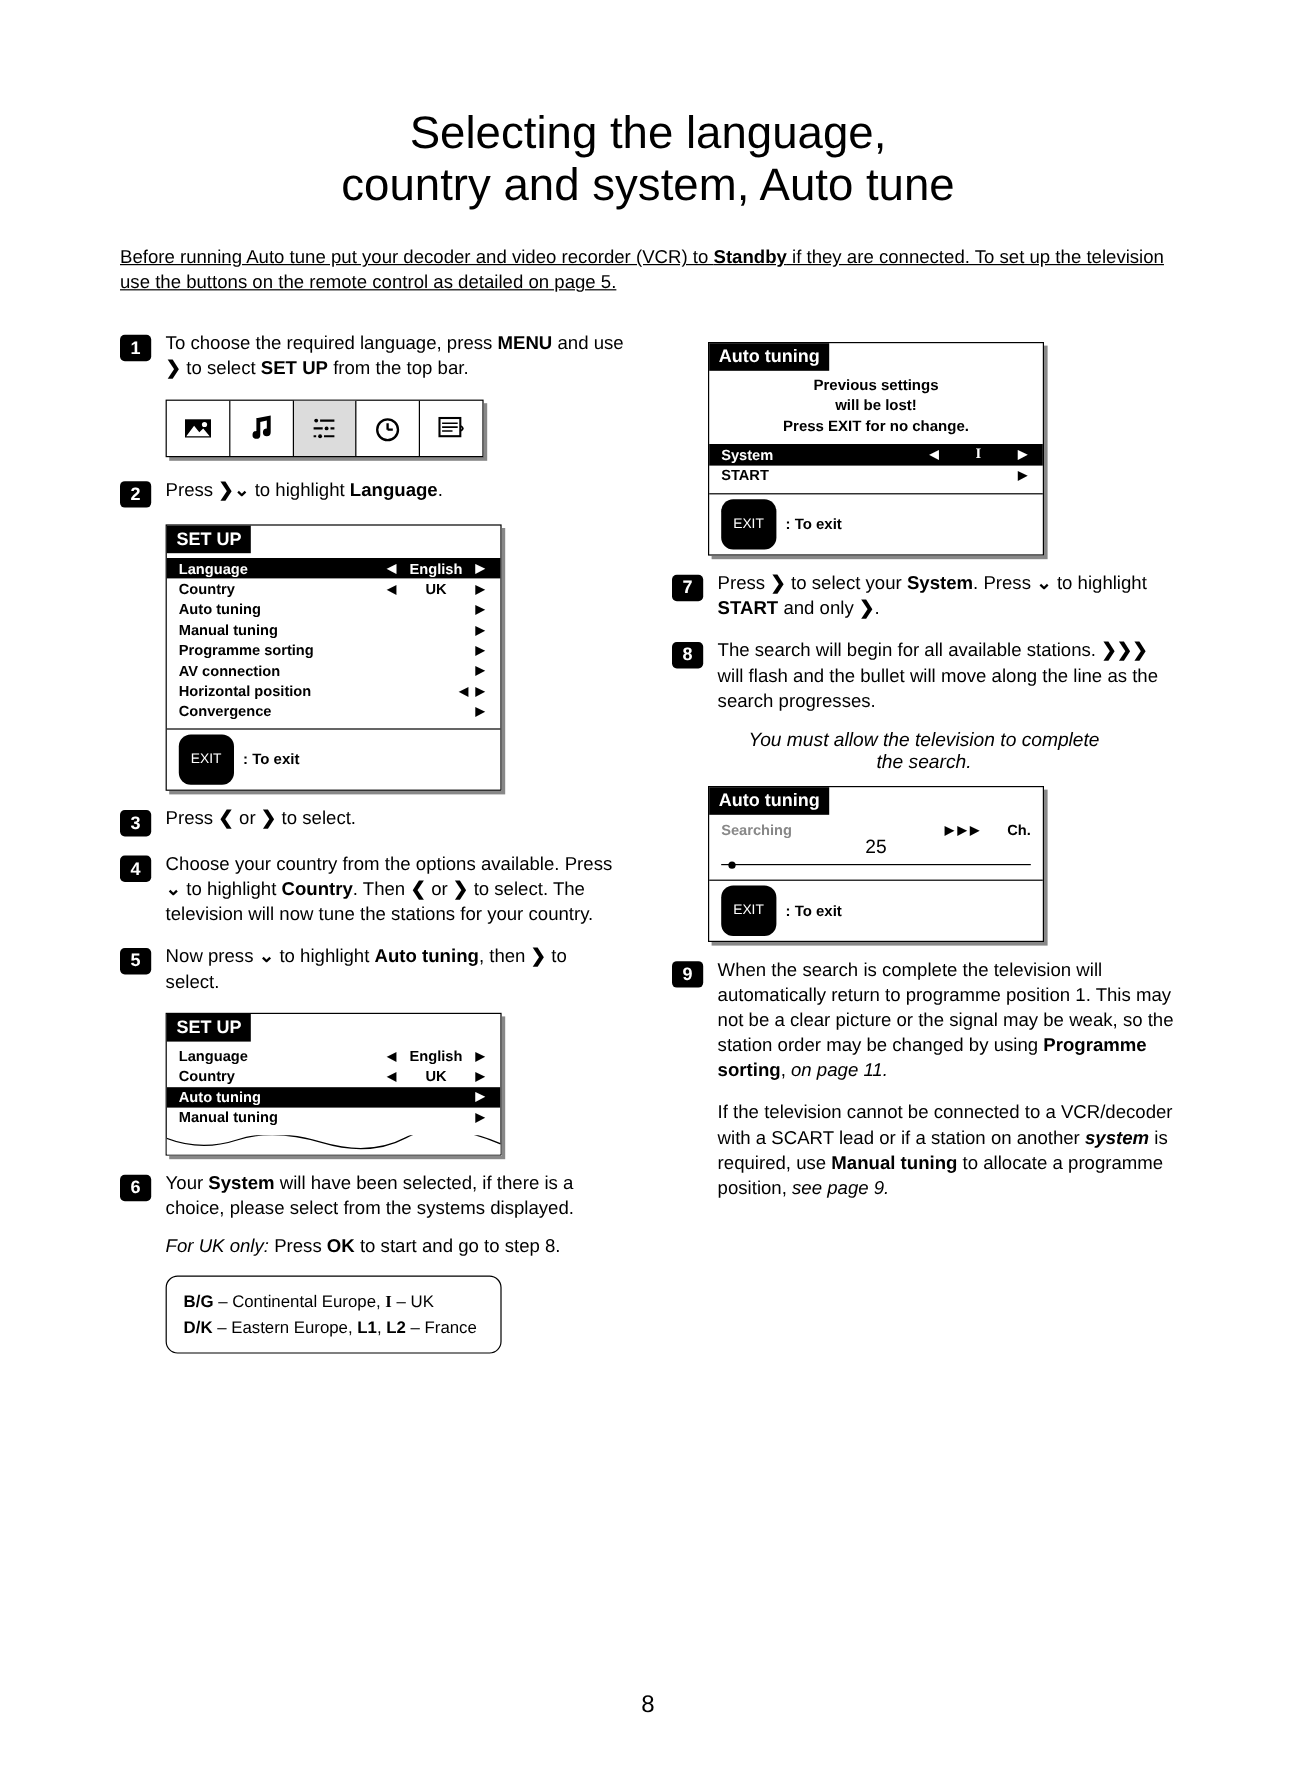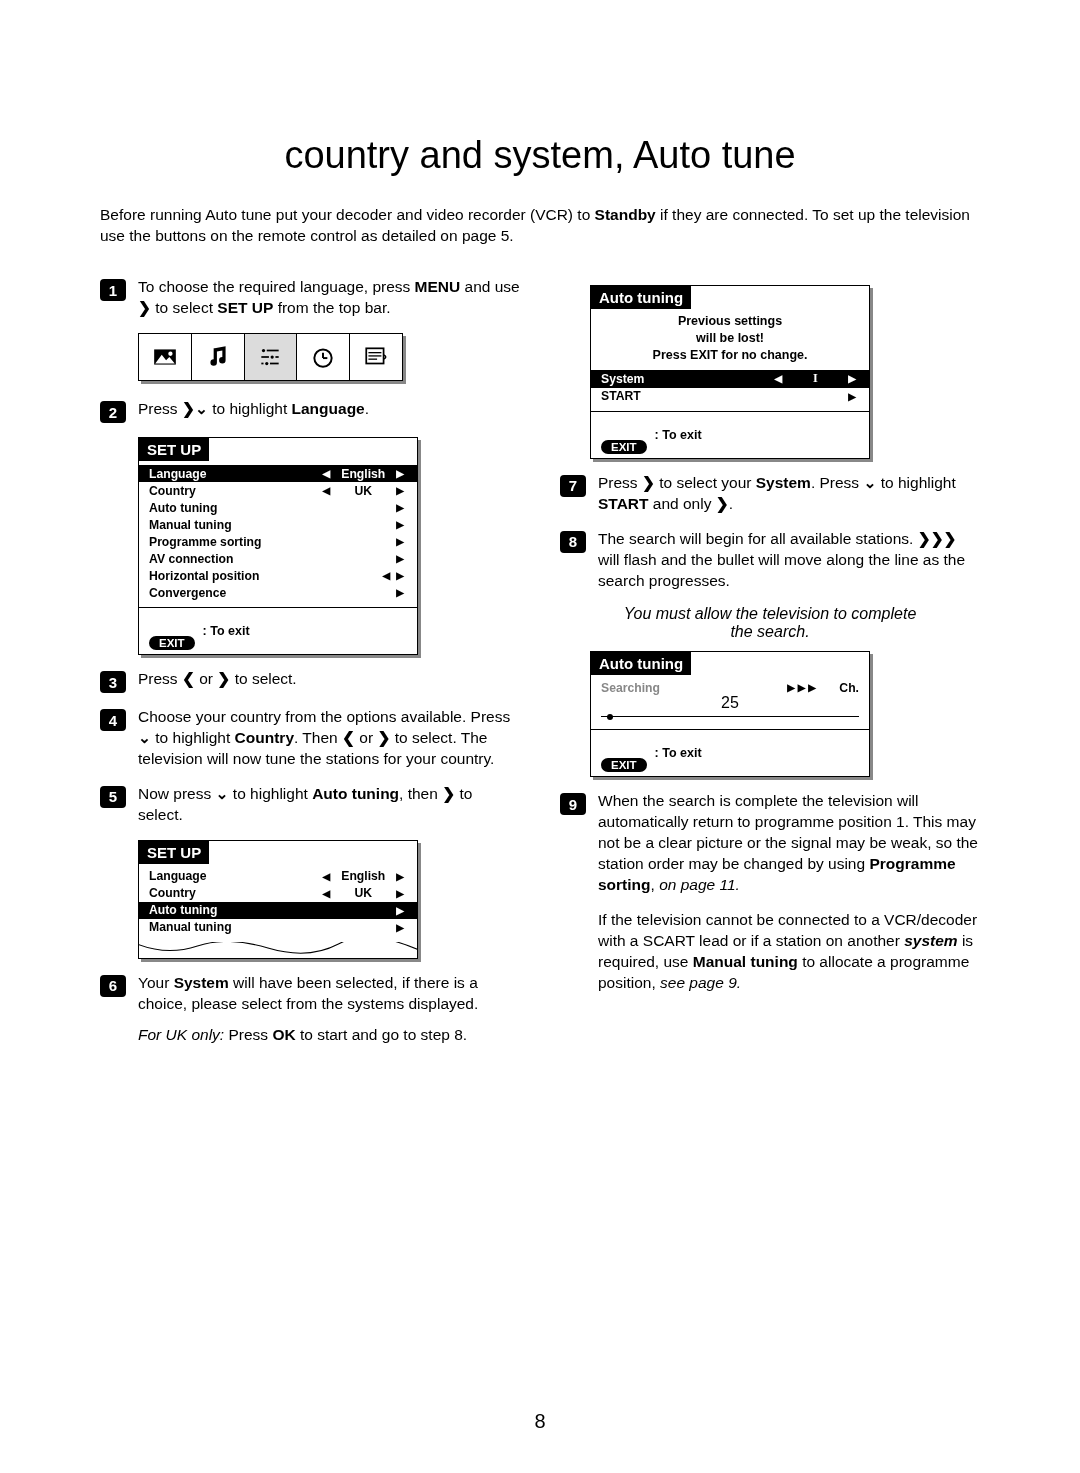--- a/index.html
+++ b/index.html
@@ -16,20 +16,21 @@
     text-align: center;
     font-size: 38px;
     font-weight: 400;
     line-height: 1.15;
     margin-bottom: 28px;
   }
   .intro {
     font-size: 15.5px;
     line-height: 1.35;
     margin-bottom: 30px;
+    text-decoration: underline;
   }
   .columns {
     display: flex;
     gap: 40px;
   }
   .col { flex: 1; }
   .step {
     display: flex;
     align-items: flex-start;
     gap: 12px;
@@ -107,24 +108,23 @@
     border-top:1px solid #000;
     padding:4px 10px;
     display:flex;
     align-items:center;
     gap:8px;
     font-size:12.5px;
   }
   .exit-pill{
     background:#000;color:#fff;
     border-radius:10px;
-    padding:1px 10px;
+    padding:15px 10px;
     font-size:11.5px;
-    font-weight:700;
-    margin-top:24px;
+    font-weight:400;
   }
   
   .osd.torn .osd-body{position:relative;overflow:hidden;padding-bottom:0}
   .torn-edge{
     height:18px;
     margin:6px -12px -2px -12px;
   }
   .torn-edge svg{width:100%;height:100%;display:block}
   
   .sysbox{
@@ -161,21 +161,21 @@
     font-style:italic;
     font-size:16px;
     text-align:center;
     margin:4px 0 10px 0;
   }
 </style>
 </head>
 <body>
 
 <h1 class="title">
-  <br>
+  <span>Selecting the language,</span><br>
   <span>country and system, Auto tune</span>
 </h1>
 
 <p class="intro">
   <span>Before running Auto tune put your decoder and video recorder (VCR) to </span><span class="bold">Standby</span><span> if they are connected. To set up the television use the buttons on the remote control as detailed on page 5.</span>
 </p>
 
 <div class="columns">
 
   <div class="col">
@@ -336,20 +336,24 @@
 
     <div class="step">
       <div class="stepnum">6</div>
       <div class="steptext">
         <span>Your </span><span class="bold">System</span><span> will have been selected, if there is a choice, please select from the systems displayed.</span>
         <div style="height:10px"></div>
         <span class="italic">For UK only: </span><span>Press </span><span class="bold">OK</span><span> to start and go to step 8.</span>
       </div>
     </div>
 
+    <div class="sysbox">
+      <div><span class="bold">B/G</span><span> – Continental Europe, </span><span class="bold roman">I</span><span> – UK</span></div>
+      <div><span class="bold">D/K</span><span> – Eastern Europe, </span><span class="bold">L1</span><span>, </span><span class="bold">L2</span><span> – France</span></div>
+    </div>
 
   </div>
 
   <div class="col">
 
     <div class="osd right">
       <span class="osd-title">Auto tuning</span>
       <div class="osd-body">
         <div class="center-msg">
           <div>Previous settings</div>

